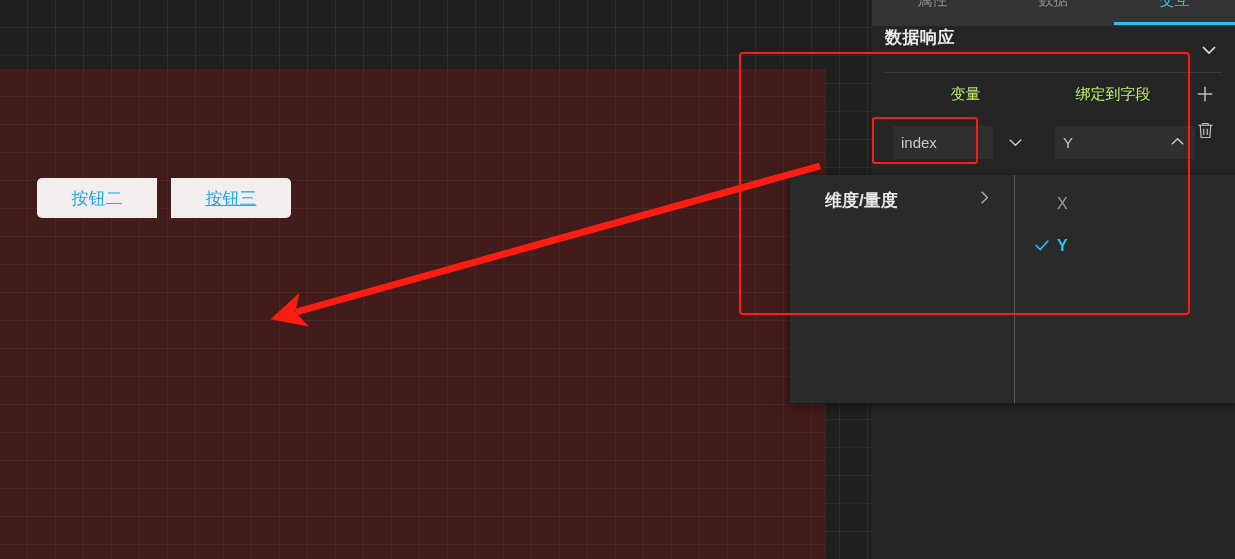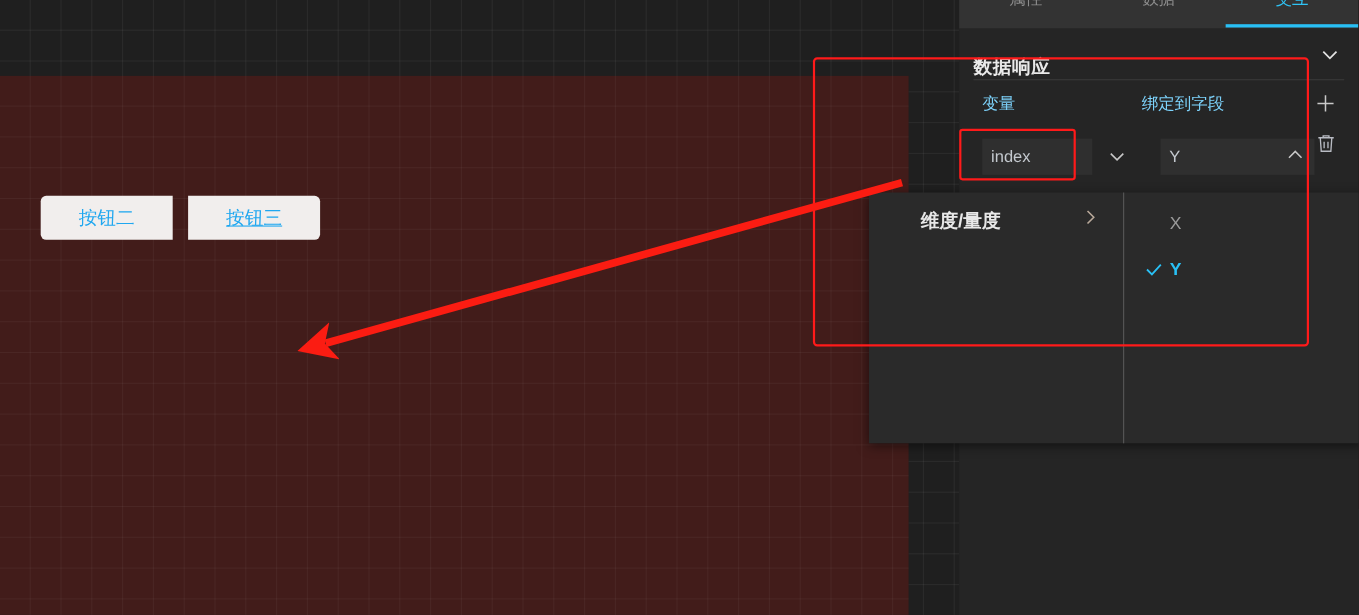--- a/index.html
+++ b/index.html
@@ -115,21 +115,21 @@
   }
 
   .panel-body {
     position: absolute; left: 0; top: 26px;
     width: 363px; height: 533px;
     background: #252525;
   }
   .section-head {
     position: relative;
     height: 46px;
-    display: flex; align-items: flex-end;
+    display: flex; align-items: flex-start;
     padding: 0 32px 0 13px;
   }
   .section-title {
     color: #eaeaea; font-size: 17px; font-weight: bold;
     letter-spacing: .5px;
   }
   .collapse-chev {
     position: absolute; right: 16px; top: 14px;
     width: 20px; height: 20px;
   }
@@ -137,22 +137,23 @@
     height: 1px; background: #3a3a3a; margin: 0 13px;
   }
 
   .bind-grid {
     position: relative;
     padding: 12px 0 0 0;
   }
   .col-labels {
     display: flex;
     padding-left: 21px;
-    color: #7dd3fc;
+    color: #bef264;
     font-size: 15px;
+    text-align: center;
   }
   .col-labels .lab-var { width: 145px; }
   .col-labels .lab-field { width: 150px; }
 
   .row-controls {
     display: flex; align-items: center;
     padding-left: 21px;
     margin-top: 22px;
   }
   .select-box {
@@ -190,21 +191,20 @@
     width: 450px; height: 228px;
     background: #2a2a2a;
     box-shadow: 0 2px 10px rgba(0,0,0,.55);
     z-index: 30;
     display: flex;
   }
   .dd-left {
     width: 225px; height: 228px;
     position: relative;
     border-right: 1px solid #585858;
-    margin-left: 12px;
   }
   .dd-item {
     display: flex; align-items: center; justify-content: space-between;
     padding: 0 20px 0 35px;
     height: 50px;
     color: #e8e8e8; font-size: 17px; font-weight: bold;
     cursor: pointer;
   }
   .dd-right {
     width: 224px; height: 228px;

